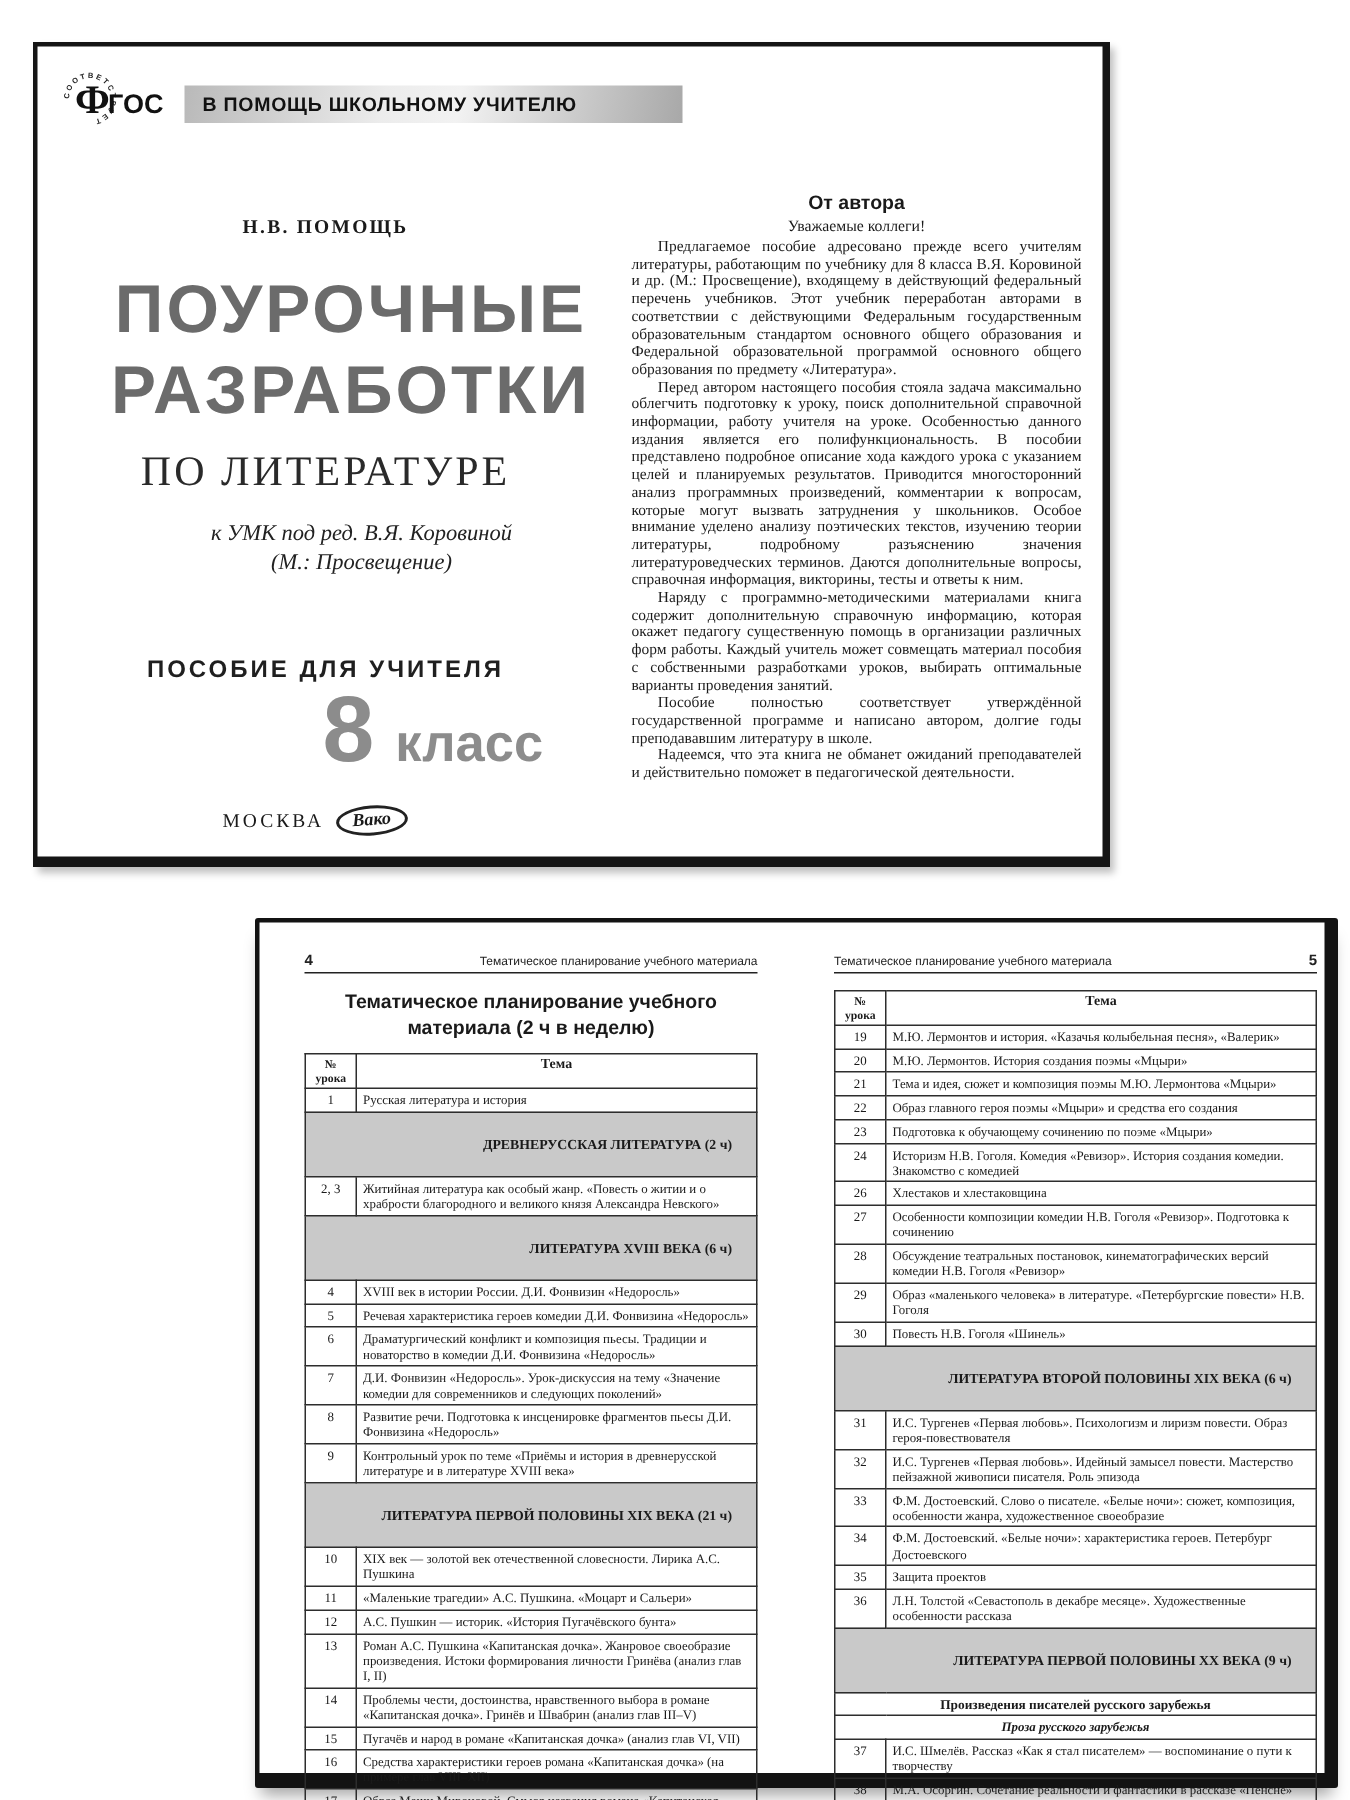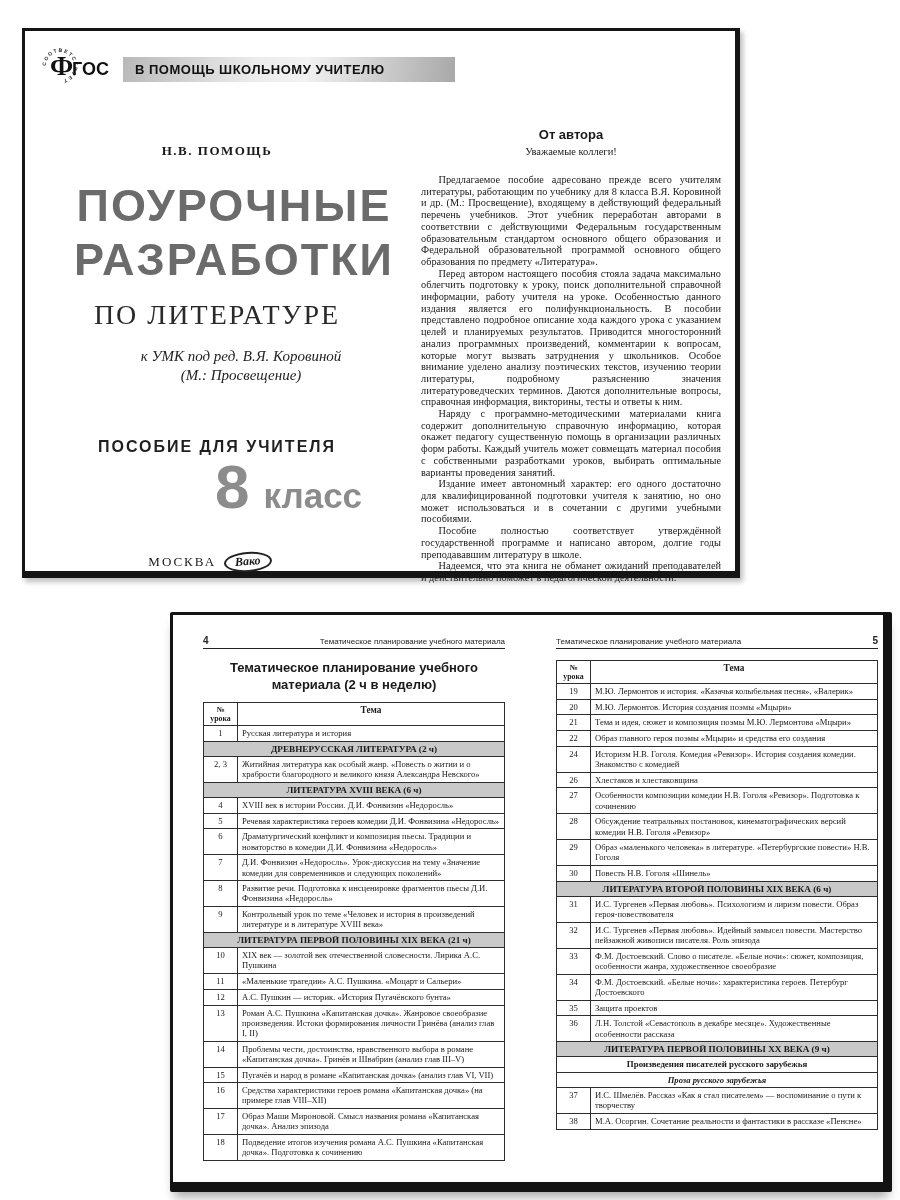--- a/index.html
+++ b/index.html
@@ -29,29 +29,29 @@
     font-size: 28px; letter-spacing: 2px; color: #2a2a2a; }
   .cover-umk { position: absolute; left: 0; top: 316px; width: 384px; text-align: center;
     font-style: italic; font-size: 15px; line-height: 19px; color: #222; padding-left: 48px; }
   .cover-type { position: absolute; left: 0; top: 390px; width: 384px; text-align: center;
     font-family: "Liberation Sans", sans-serif; font-weight: 600; font-size: 16px; letter-spacing: 2px; color: #1f1f1f; margin-top: 17px; }
   .cover-grade { position: absolute; left: 190px; top: 420px; display: flex; align-items: baseline; gap: 14px;
     color: var(--grade-gray, #8c8c8c); font-family: "Liberation Sans", sans-serif; font-weight: bold; }
   .grade-number { font-size: 62px; }
   .grade-word { font-size: 35px; }
   .cover-imprint { position: absolute; left: 0; top: 506px; width: 370px;
-    display: flex; align-items: center; justify-content: center; gap: 8px; margin-top: 15px; }
+    display: flex; align-items: center; justify-content: center; gap: 8px; }
   .imprint-city { font-size: 13px; letter-spacing: 2px; }
   .publisher-oval { border: 2px solid #222; border-radius: 50%; padding: 0 9px 1px;
     font-style: italic; font-weight: bold; font-size: 12px; transform: rotate(-4deg); }
 
   .preface { position: absolute; left: 396px; top: 96px; width: 300px; }
   .preface-heading { text-align: center; font-family: "Liberation Sans", sans-serif; font-weight: bold;
     font-size: 13px; margin-bottom: 4px; }
-  .preface-salutation { text-align: center; font-size: 10.5px; margin-bottom: 17px; }
+  .preface-salutation { text-align: center; font-size: 10.5px; margin-bottom: 2px; }
   .preface-body p { font-size: 10.3px; line-height: 11.7px; text-align: justify; text-indent: 1.7em; }
 
   
   .spread-frame {
     position: absolute; left: 170px; top: 612px; width: 722px; height: 580px;
     background: #fff; border: 3px solid #131313; border-right-width: 9px; border-bottom-width: 10px;
     border-radius: 2px; box-shadow: 0 9px 10px -4px rgba(0,0,0,0.35);
   }
   .page { position: absolute; top: 20px; }
   .page-left  { left: 30px;  width: 302px; }
@@ -64,22 +64,22 @@
     font-family: "Liberation Sans", sans-serif; font-weight: bold; font-size: 13px; line-height: 17px; }
   .page-right .toc-table { margin-top: 11px; }
 
   .toc-table { width: 100%; border-collapse: collapse; font-size: 8.6px; line-height: 10.2px; }
   .toc-table th, .toc-table td { border: 1px solid #2d2d2d; vertical-align: top; }
   .toc-table th { text-align: center; font-weight: bold; padding: 2px 2px; }
   th.col-num { width: 34px; font-size: 7.8px; line-height: 9px; }
   th.col-theme { font-size: 9.3px; margin-left: 21px; }
   .toc-table td.num { text-align: center; padding: 2px 2px; }
   .toc-table td.theme { padding: 2px 4px 2.5px; }
-  .toc-table td.section { background: var(--section-row-bg, #c9c9c9); text-align: center;
-    font-weight: bold; font-size: 9.2px; padding: 2px; }
+  .toc-table td.section { background: var(--section-row-bg, #c9c9c9); text-align: right;
+    font-weight: bold; font-size: 9.2px; padding: 16px; }
   .toc-table td.subsection_bold { text-align: center; font-weight: bold; font-size: 8.9px; padding: 2px; }
   .toc-table td.subsection_italic { text-align: center; font-style: italic; font-weight: bold; font-size: 8.6px; padding: 2px; }
 </style>
 </head>
 <body>
 
 <div class="cover-frame">
 
   <div class="brand-row">
     <svg class="fgos-logo" viewBox="0 0 80 42" xmlns="http://www.w3.org/2000/svg">
@@ -121,21 +121,20 @@
     <span class="publisher-oval">Вако</span>
   </div>
 
   <div class="preface">
     <div class="preface-heading">От автора</div>
     <div class="preface-salutation">Уважаемые коллеги!</div>
     <div class="preface-body">
         <p>Предлагаемое пособие адресовано прежде всего учителям литературы, работающим по учебнику для 8 класса В.Я. Коровиной и др. (М.: Просвещение), входящему в действующий федеральный перечень учебников. Этот учебник переработан авторами в соответствии с действующими Федеральным государственным образовательным стандартом основного общего образования и Федеральной образовательной программой основного общего образования по предмету «Литература».</p>
         <p>Перед автором настоящего пособия стояла задача максимально облегчить подготовку к уроку, поиск дополнительной справочной информации, работу учителя на уроке. Особенностью данного издания является его полифункциональность. В пособии представлено подробное описание хода каждого урока с указанием целей и планируемых результатов. Приводится многосторонний анализ программных произведений, комментарии к вопросам, которые могут вызвать затруднения у школьников. Особое внимание уделено анализу поэтических текстов, изучению теории литературы, подробному разъяснению значения литературоведческих терминов. Даются дополнительные вопросы, справочная информация, викторины, тесты и ответы к ним.</p>
         <p>Наряду с программно-методическими материалами книга содержит дополнительную справочную информацию, которая окажет педагогу существенную помощь в организации различных форм работы. Каждый учитель может совмещать материал пособия с собственными разработками уроков, выбирать оптимальные варианты проведения занятий.</p>
-        <p>Издание имеет автономный характер: его одного достаточно для квалифицированной подготовки учителя к занятию, но оно может использоваться и в сочетании с другими учебными пособиями.</p>
         <p>Пособие полностью соответствует утверждённой государственной программе и написано автором, долгие годы преподававшим литературу в школе.</p>
         <p>Надеемся, что эта книга не обманет ожиданий преподавателей и действительно поможет в педагогической деятельности.</p>
       </div>
   </div>
 </div>
 
 <div class="spread-frame">
 
   <div class="page page-left">
     <div class="running-head">
@@ -180,21 +179,21 @@
           <tr>
             <td class="num">7</td>
             <td class="theme">Д.И. Фонвизин «Недоросль». Урок-дискуссия на тему «Значение комедии для современников и следующих поколений»</td>
           </tr>
           <tr>
             <td class="num">8</td>
             <td class="theme">Развитие речи. Подготовка к инсценировке фрагментов пьесы Д.И. Фонвизина «Недоросль»</td>
           </tr>
           <tr>
             <td class="num">9</td>
-            <td class="theme">Контрольный урок по теме «Человек и история в произведений литературе и в литературе XVIII века»</td>
+            <td class="theme">Контрольный урок по теме «Приёмы и история в древнерусской литературе и в литературе XVIII века»</td>
           </tr>
           <tr>
             <td colspan="2" class="section">ЛИТЕРАТУРА ПЕРВОЙ ПОЛОВИНЫ XIX ВЕКА (21 ч)</td>
           </tr>
           <tr>
             <td class="num">10</td>
             <td class="theme">XIX век — золотой век отечественной словесности. Лирика А.С. Пушкина</td>
           </tr>
           <tr>
             <td class="num">11</td>
@@ -255,20 +254,24 @@
           </tr>
           <tr>
             <td class="num">21</td>
             <td class="theme">Тема и идея, сюжет и композиция поэмы М.Ю. Лермонтова «Мцыри»</td>
           </tr>
           <tr>
             <td class="num">22</td>
             <td class="theme">Образ главного героя поэмы «Мцыри» и средства его создания</td>
           </tr>
           <tr>
+            <td class="num">23</td>
+            <td class="theme">Подготовка к обучающему сочинению по поэме «Мцыри»</td>
+          </tr>
+          <tr>
             <td class="num">24</td>
             <td class="theme">Историзм Н.В. Гоголя. Комедия «Ревизор». История создания комедии. Знакомство с комедией</td>
           </tr>
           <tr>
             <td class="num">26</td>
             <td class="theme">Хлестаков и хлестаковщина</td>
           </tr>
           <tr>
             <td class="num">27</td>
             <td class="theme">Особенности композиции комедии Н.В. Гоголя «Ревизор». Подготовка к сочинению</td>

